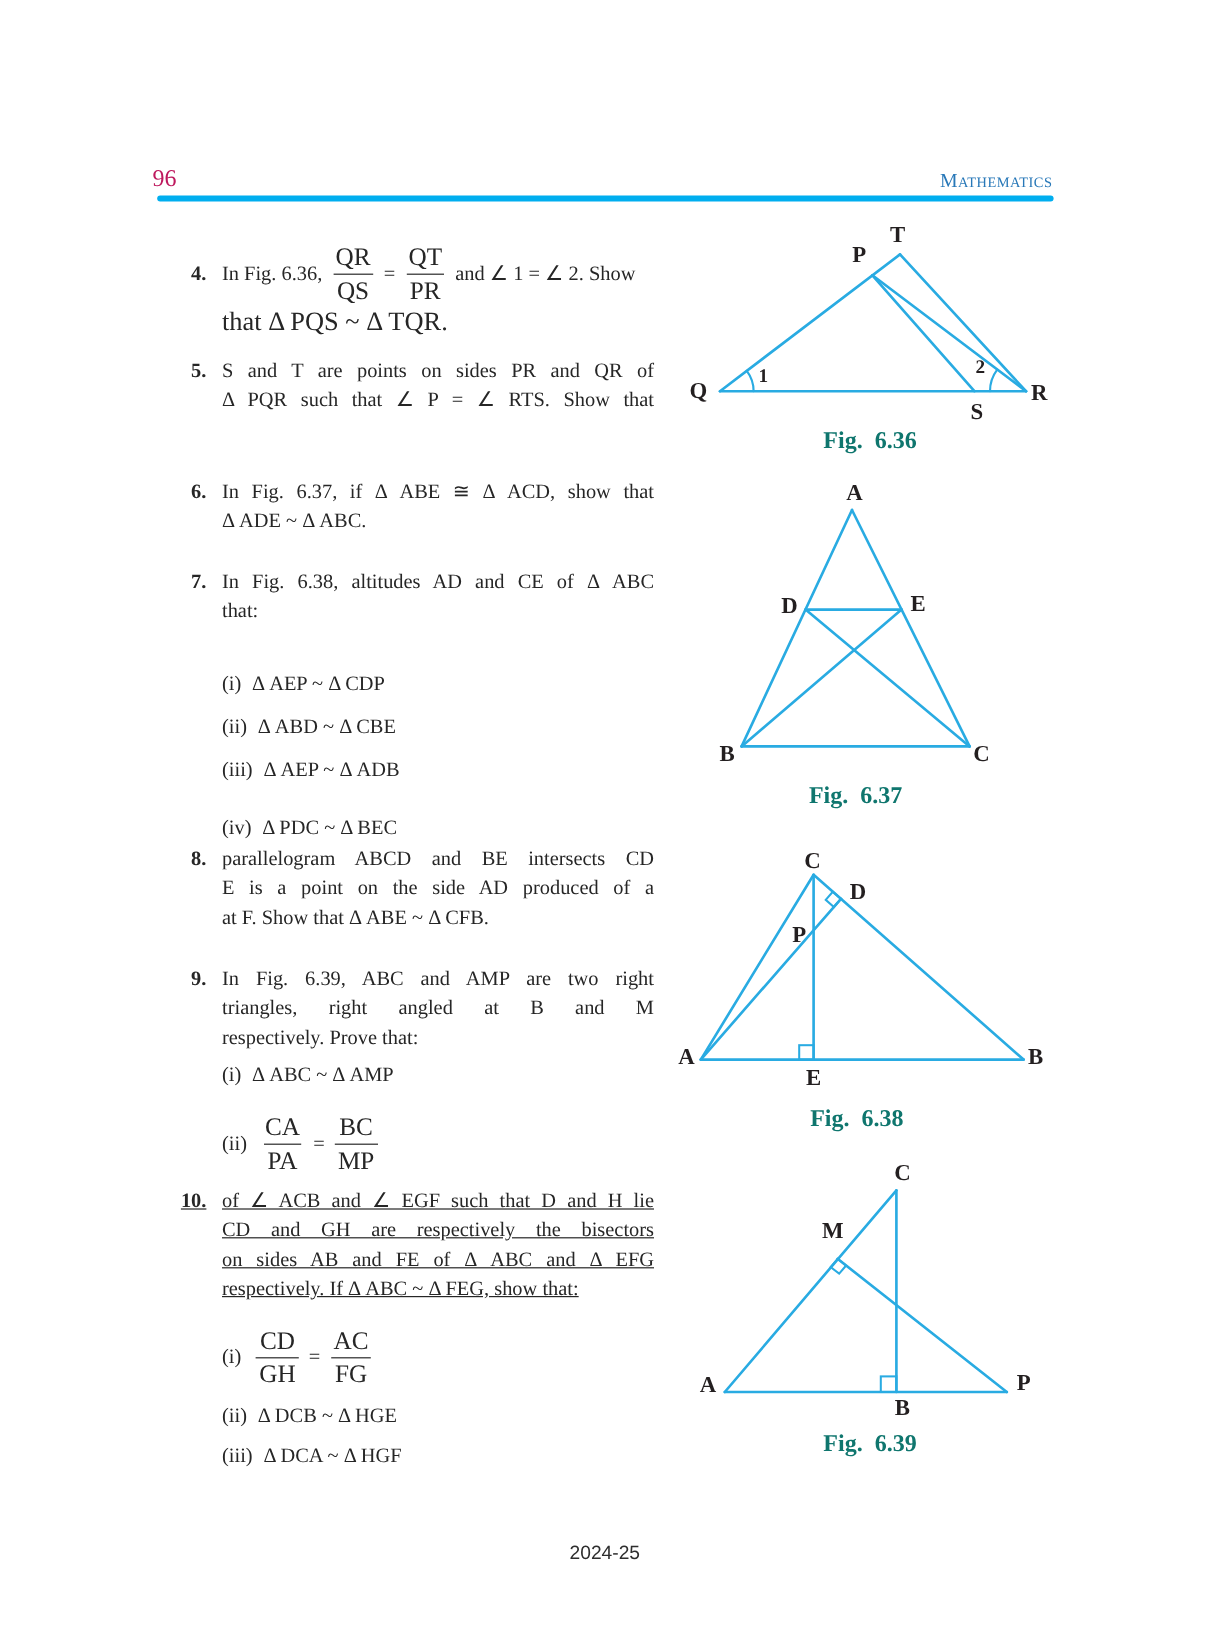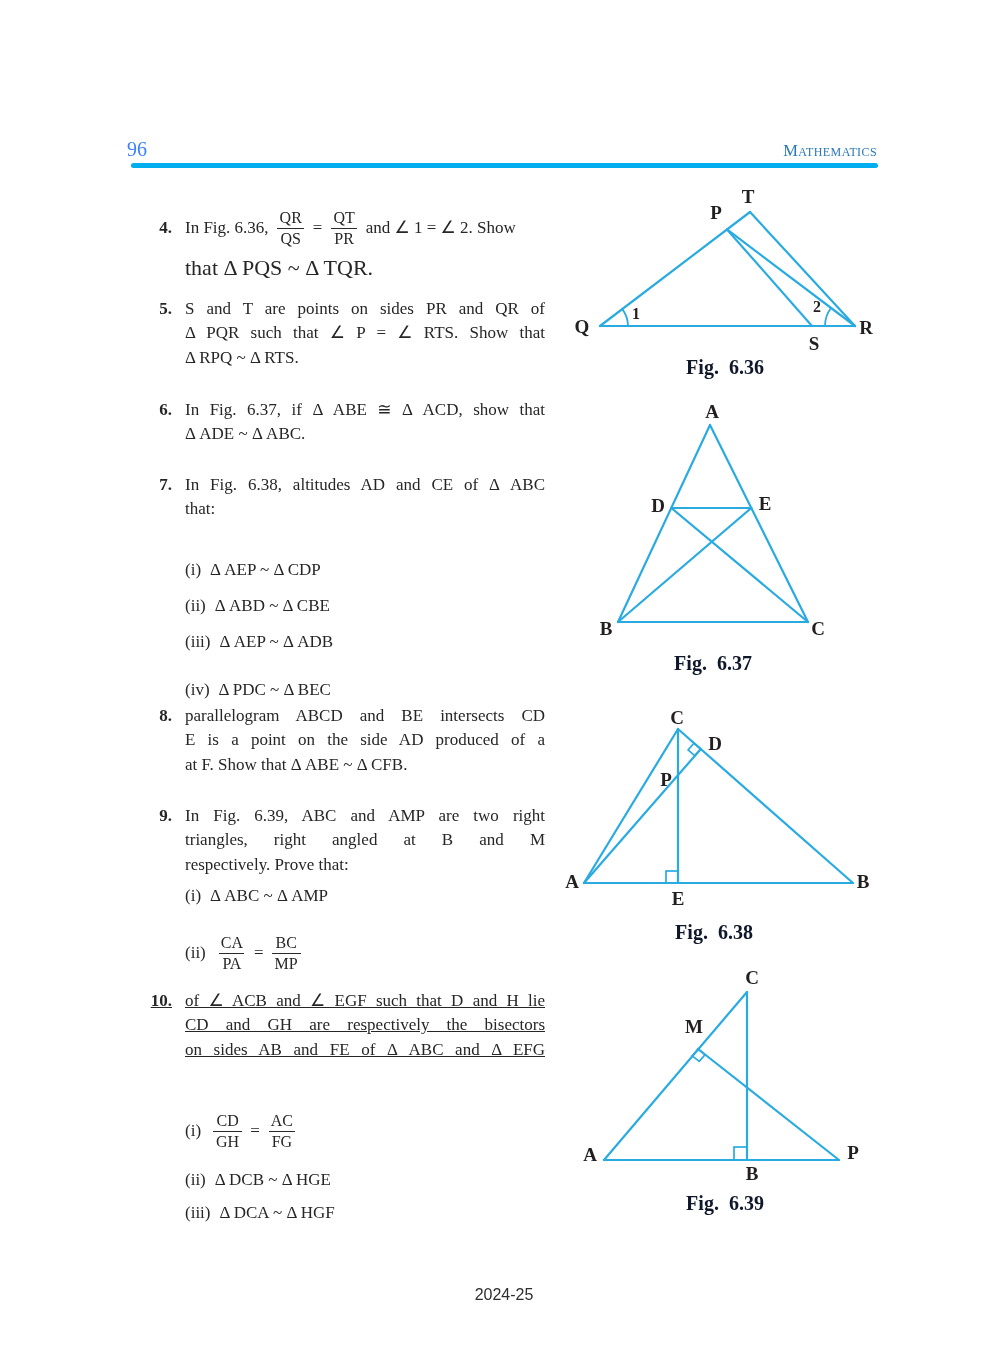--- a/index.html
+++ b/index.html
@@ -7,21 +7,21 @@
   body {
     position:relative;
     background:#ffffff;
     font-family:"Liberation Serif", serif;
     color:#262626;
     overflow:hidden;
   }
   .abs { position:absolute; }
 
   
-  .page-num { left:127px; top:138px; font-size:20px; color:#3b82f6; }
+  .page-num { left:127px; top:138px; font-size:20px; color:#be185d; }
   .header-title {
     left:560px; top:141px; width:317px; text-align:right;
     font-size:16.5px; font-variant:small-caps; letter-spacing:.4px;
     color:#2878B8;
   }
   .header-rule {
     left:131px; top:163px; width:747px; height:5px;
     background:#00AEEF; border-radius:2.5px;
   }
 
@@ -29,35 +29,35 @@
   .q { display:flex; font-size:17px; line-height:24.3px; }
   .qno { width:32px; text-align:right; font-weight:bold; flex:0 0 32px; }
   .qtext { margin-left:13px; width:360px; }
   .jl { text-align:justify; text-align-last:justify; }
   .item { display:flex; font-size:17px; line-height:24.3px; }
   .ilabel { margin-right:9px; }
 
   
   .fracrow { display:flex; align-items:center; gap:8px; font-size:17px; }
   .frac { display:inline-flex; flex-direction:column; align-items:center;
-          line-height:1.25; font-size:16px; }
+          line-height:1.25; font-size:21px; }
   .frac .num { padding:0 3px; }
   .frac .den { padding:0 3px; border-top:1.6px solid #2a2a2a; }
 
   
   .fig { position:absolute; }
   .fig svg { position:absolute; left:0; top:0; }
   .vlabel {
     position:absolute; transform:translate(-50%,-50%);
     font-weight:bold; font-size:19px; color:#231F20; white-space:nowrap;
   }
   .alabel { font-size:16px; }
   .caption {
     position:absolute; text-align:center;
-    font-weight:bold; font-size:20px; color:#0f172a; word-spacing:5px;
+    font-weight:bold; font-size:20px; color:#0f766e; word-spacing:5px;
   }
 
   
   .footer { left:0; top:1286px; width:1008px; text-align:center;
             font-family:"Liberation Sans", sans-serif; font-size:16px; color:#2e2e2e; }
 </style>
 </head>
 <body>
 
 <div class="abs page-num">96</div>
@@ -78,21 +78,20 @@
   </span>
   <span>and ∠ 1 = ∠ 2. Show</span>
 </div>
 <div class="abs" style="left:185px; top:255px; font-size:22px;">that Δ PQS ~ Δ TQR.</div>
 
 <div class="abs q" style="left:140px; top:297px;">
   <span class="qno">5.</span>
   <div class="qtext">
     <div class="jl">S and T are points on sides PR and QR of</div>
     <div class="jl">Δ PQR such that ∠ P = ∠ RTS. Show that</div>
-    <div>Δ RPQ ~ Δ RTS.</div>
   </div>
 </div>
 
 <div class="abs q" style="left:140px; top:398px;">
   <span class="qno">6.</span>
   <div class="qtext">
     <div class="jl">In Fig. 6.37, if Δ ABE ≅ Δ ACD, show that</div>
     <div>Δ ADE ~ Δ ABC.</div>
   </div>
 </div>
@@ -154,20 +153,21 @@
     <span class="den">MP</span>
   </span>
 </div>
 
 <div class="abs q" style="left:140px; top:989px;text-decoration:underline;">
   <span class="qno">10.</span>
   <div class="qtext">
     <div class="jl">of ∠ ACB and ∠ EGF such that D and H lie</div>
     <div class="jl">CD and GH are respectively the bisectors</div>
     <div class="jl">on sides AB and FE of Δ ABC and Δ EFG</div>
+    <div>respectively. If Δ ABC ~ Δ FEG, show that:</div>
   </div>
 </div>
 <div class="abs fracrow" style="left:185px; top:1100px; height:62px;">
   <span style="margin-right:4px;">(i)</span>
   <span class="frac">
     <span class="num">CD</span>
     <span class="den">GH</span>
   </span>
   <span>=</span>
   <span class="frac">

